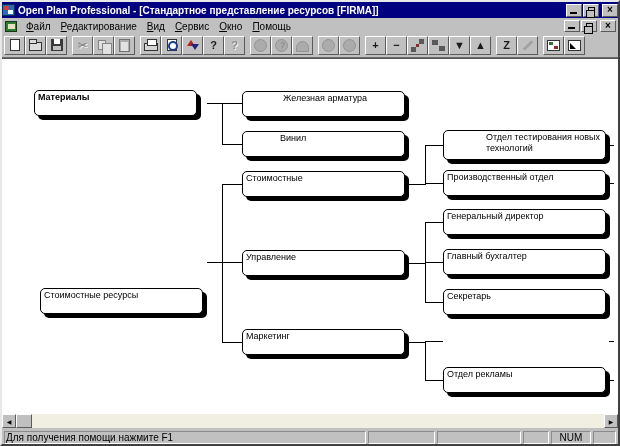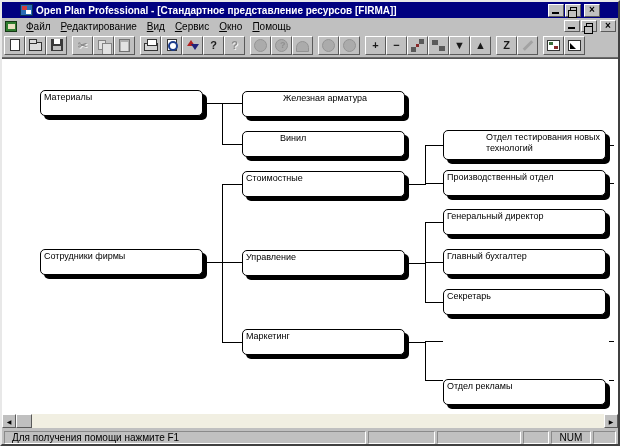--- a/index.html
+++ b/index.html
@@ -4,21 +4,21 @@
 <style>
   * { margin:0; padding:0; box-sizing:border-box; }
   html,body { width:620px; height:446px; }
   body { font-family:"Liberation Sans", sans-serif; background:#c0c0c0; }
 
   .window { width:620px; height:446px; background:#c0c0c0;
     border:2px solid; border-color:#e8e8e8 #404040 #404040 #e8e8e8; }
 
   
   .titlebar { height:16px; background:#000080; display:flex; align-items:center;
-    padding:1px 18px; color:#fff; }
+    padding:1px 0; color:#fff; }
   .titlebar .title { flex:1; font-size:10px; font-weight:bold; white-space:nowrap;
     overflow:hidden; margin-left:3px; letter-spacing:0px; }
   .appicon { width:13px; height:12px; background:#2a6db5; border:1px solid #0a2a55;
     position:relative; flex:0 0 auto; }
   .appicon::before { content:""; position:absolute; left:1px; top:1px; width:5px; height:4px; background:#d43c3c; }
   .appicon::after { content:""; position:absolute; right:1px; bottom:1px; width:5px; height:4px; background:#ffffff; }
   .winbtn { width:16px; height:13px; background:#c0c0c0; margin-left:1px;
     border:1px solid; border-color:#fff #5a5a5a #5a5a5a #fff; position:relative;
     display:flex; align-items:center; justify-content:center; font-size:10px;
     font-weight:bold; color:#000; line-height:1; }
@@ -96,21 +96,21 @@
   .hscroll { height:14px; background:#f1efe2; position:relative; display:flex; align-items:stretch; }
   .sc-btn { width:14px; background:#c0c0c0; border:1px solid; border-color:#fff #5a5a5a #5a5a5a #fff;
     display:flex; align-items:center; justify-content:center; font-size:6px; color:#000; }
   .sc-thumb { width:16px; background:#c0c0c0; border:1px solid; border-color:#fff #5a5a5a #5a5a5a #fff; }
   .sc-track { flex:1; }
   .sc-right { margin-left:auto; }
 
   
   .statusbar { height:18px; display:flex; align-items:center; gap:2px; padding:2px 2px 1px 2px; }
   .sb-panel { height:13px; border:1px solid; border-color:#8a8a8a #fff #fff #8a8a8a;
-    font-size:10px; color:#000; padding:0 7px; display:flex; align-items:center; overflow:hidden; white-space:nowrap; }
+    font-size:10px; color:#000; padding:0 1px; display:flex; align-items:center; overflow:hidden; white-space:nowrap; }
   .sb-msg { flex:1; max-width:374px; }
   .sb-2 { width:67px; } .sb-3 { width:84px; } .sb-4 { width:26px; }
   .sb-num { width:40px; justify-content:center; } .sb-6 { width:23px; }
 </style>
 </head>
 <body>
 
 <div class="window">
 
   <div class="titlebar">
@@ -241,35 +241,35 @@
           <span class="shape ic-fit"></span>
         </span>
       <span class="tb-btn">
           <span class="shape ic-expand"></span>
         </span>
     </div>
   </div>
 
   <div class="client">
 
-    <div class="node" style="left:38px;  top:31px;"><span>Материалы</span></div>
-    <div class="node" style="left:38px;  top:190px;"><span>Сотрудники фирмы</span></div>
+    <div class="node" style="left:32px;  top:31px;font-weight:bold;"><span>Материалы</span></div>
+    <div class="node" style="left:38px;  top:229px;"><span>Стоимостные ресурсы</span></div>
 
     <div class="node" style="left:240px; top:32px;padding-left:40px;"><span>Железная арматура</span></div>
     <div class="node" style="left:240px; top:72px;padding-left:37px;"><span>Винил</span></div>
     <div class="node" style="left:240px; top:112px;"><span>Стоимостные</span></div>
     <div class="node" style="left:240px; top:191px;"><span>Управление</span></div>
     <div class="node" style="left:240px; top:270px;"><span>Маркетинг</span></div>
 
     <div class="node tall" style="left:441px; top:71px;padding-left:42px;"><span>Отдел тестирования новых технологий</span></div>
     <div class="node" style="left:441px; top:111px;"><span>Производственный отдел</span></div>
     <div class="node" style="left:441px; top:150px;"><span>Генеральный директор</span></div>
     <div class="node" style="left:441px; top:190px;"><span>Главный бухгалтер</span></div>
     <div class="node" style="left:441px; top:230px;"><span>Секретарь</span></div>
-    <div class="node" style="left:441px; top:320px;"><span>Отдел рекламы</span></div>
+    <div class="node" style="left:441px; top:308px;"><span>Отдел рекламы</span></div>
 
     <div class="hline" style="left:205px; top:44px;  width:35px;"></div>
     <div class="vline" style="left:220px; top:44px;  height:42px;"></div>
     <div class="hline" style="left:220px; top:85px;  width:20px;"></div>
 
     <div class="hline" style="left:205px; top:203px; width:35px;"></div>
     <div class="vline" style="left:220px; top:125px; height:159px;"></div>
     <div class="hline" style="left:220px; top:125px; width:20px;"></div>
     <div class="hline" style="left:220px; top:283px; width:20px;"></div>
 

